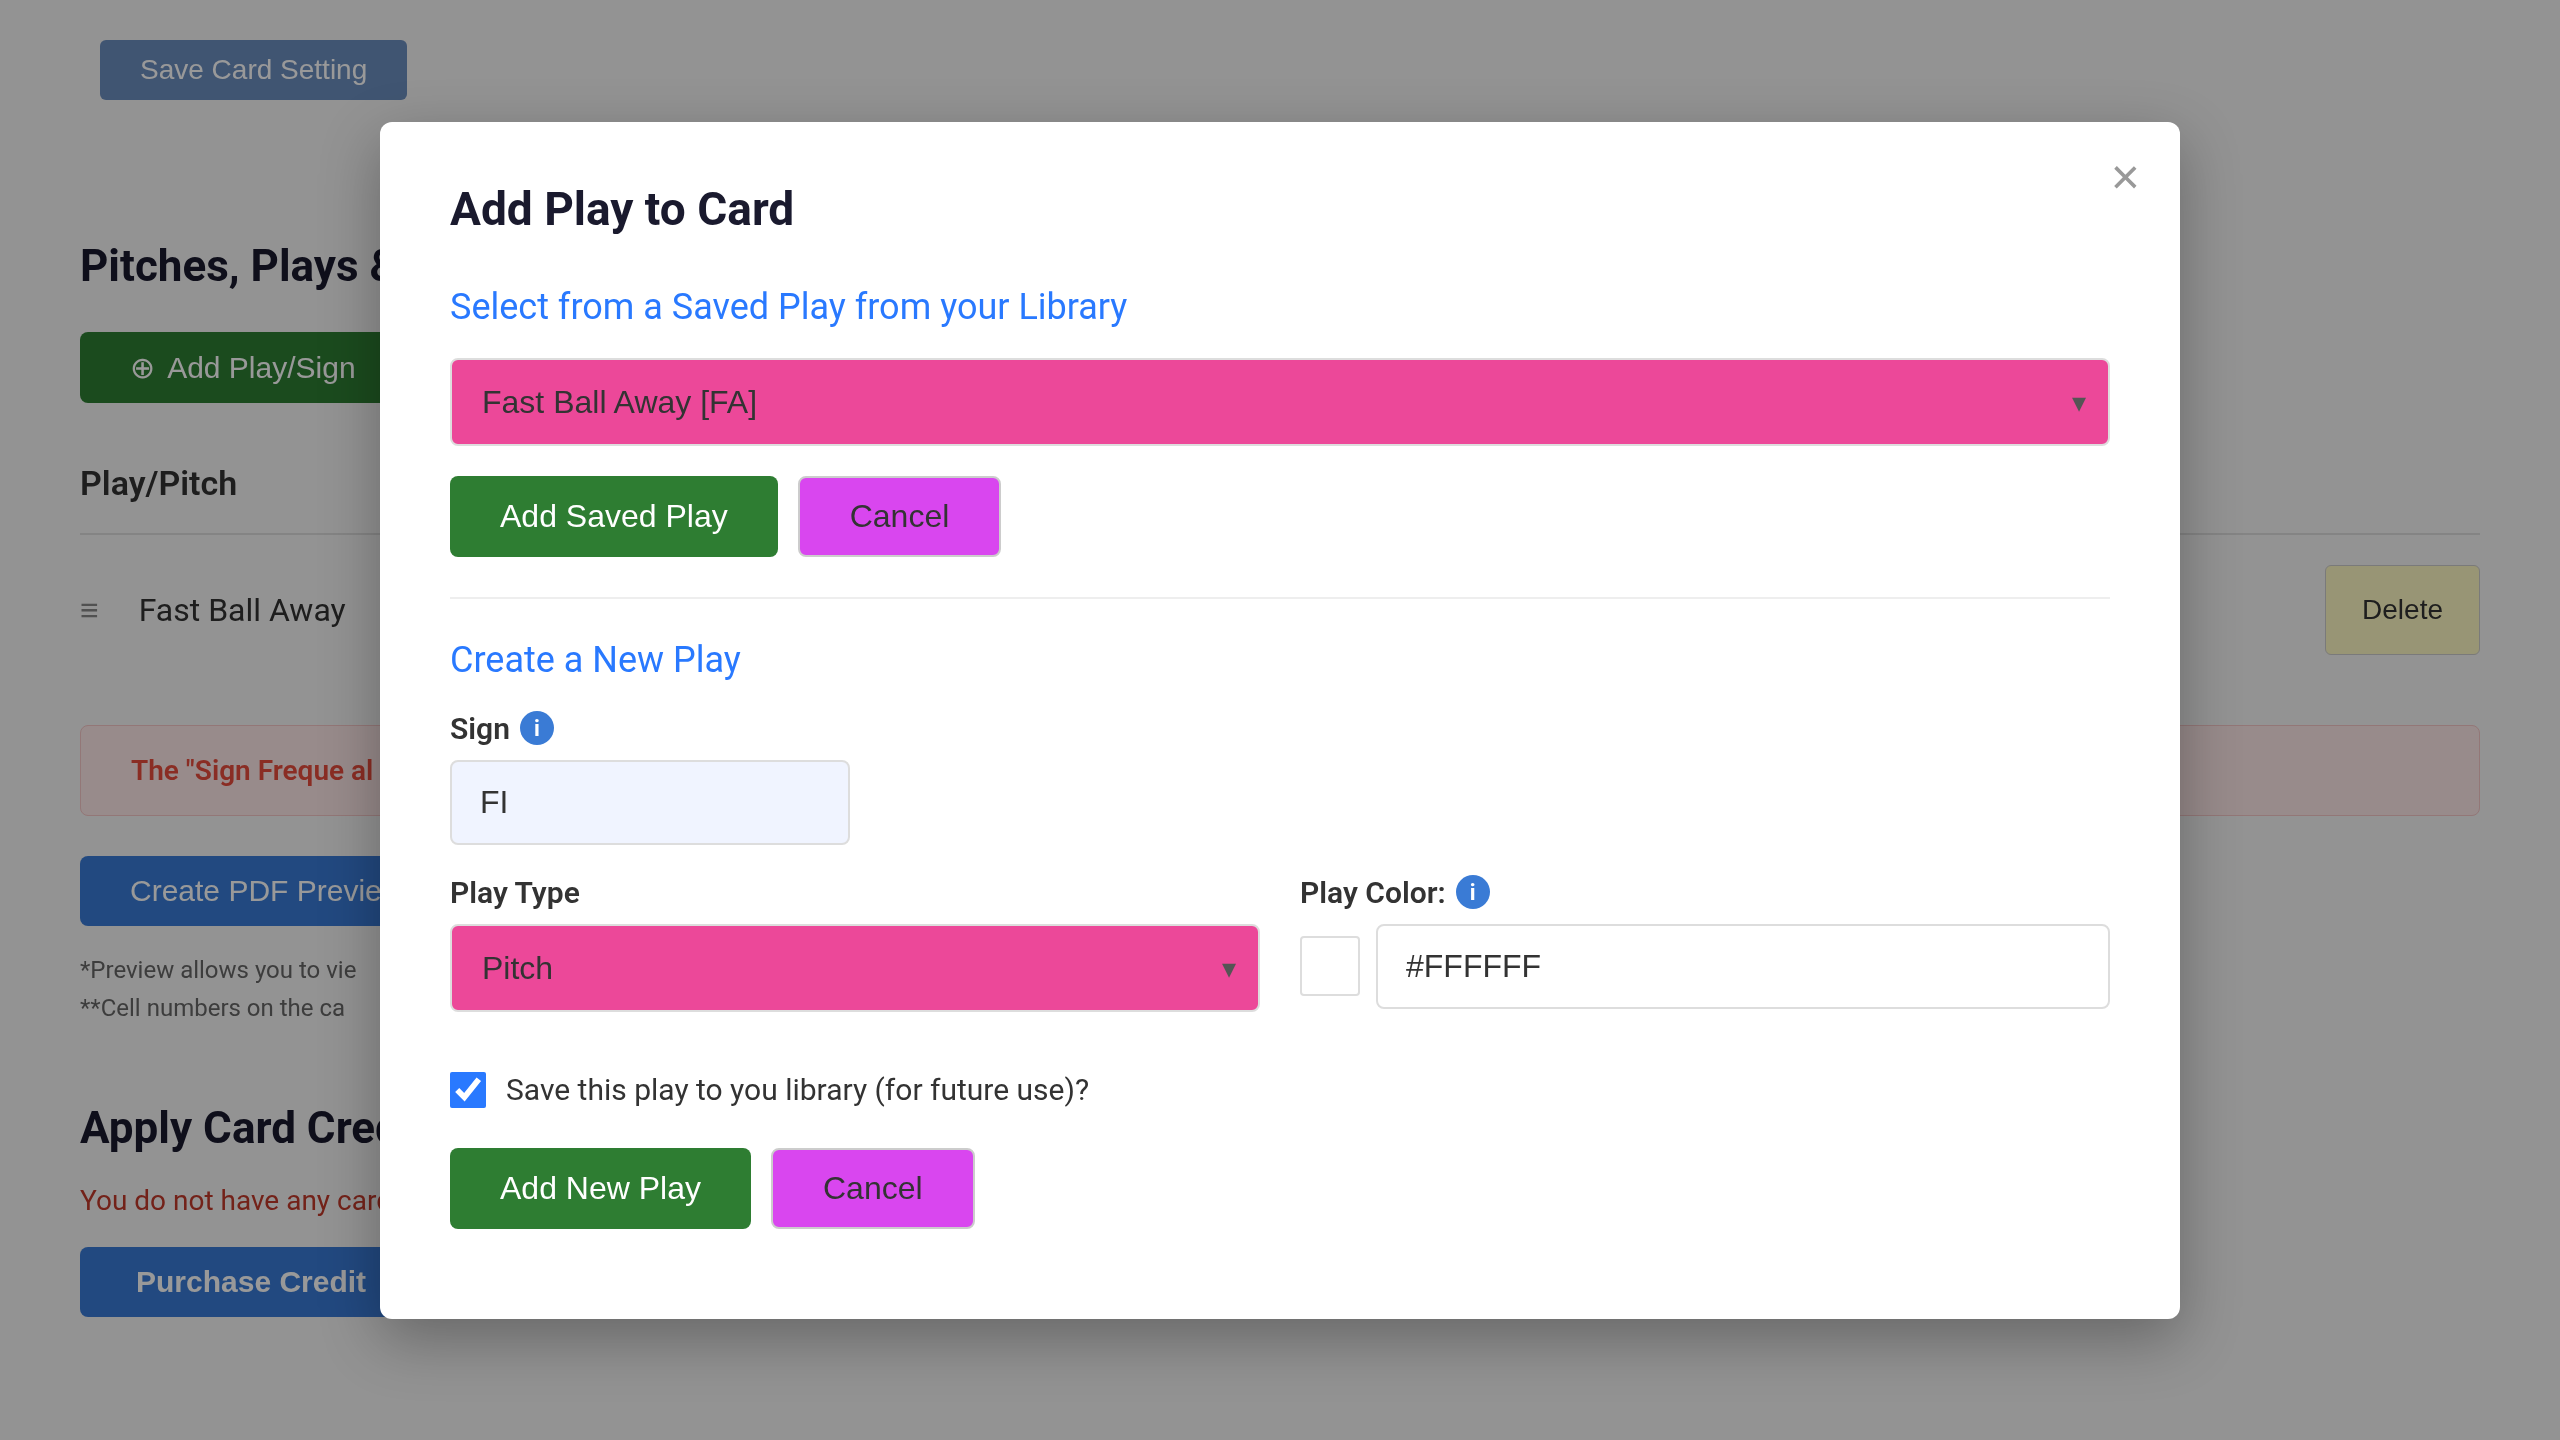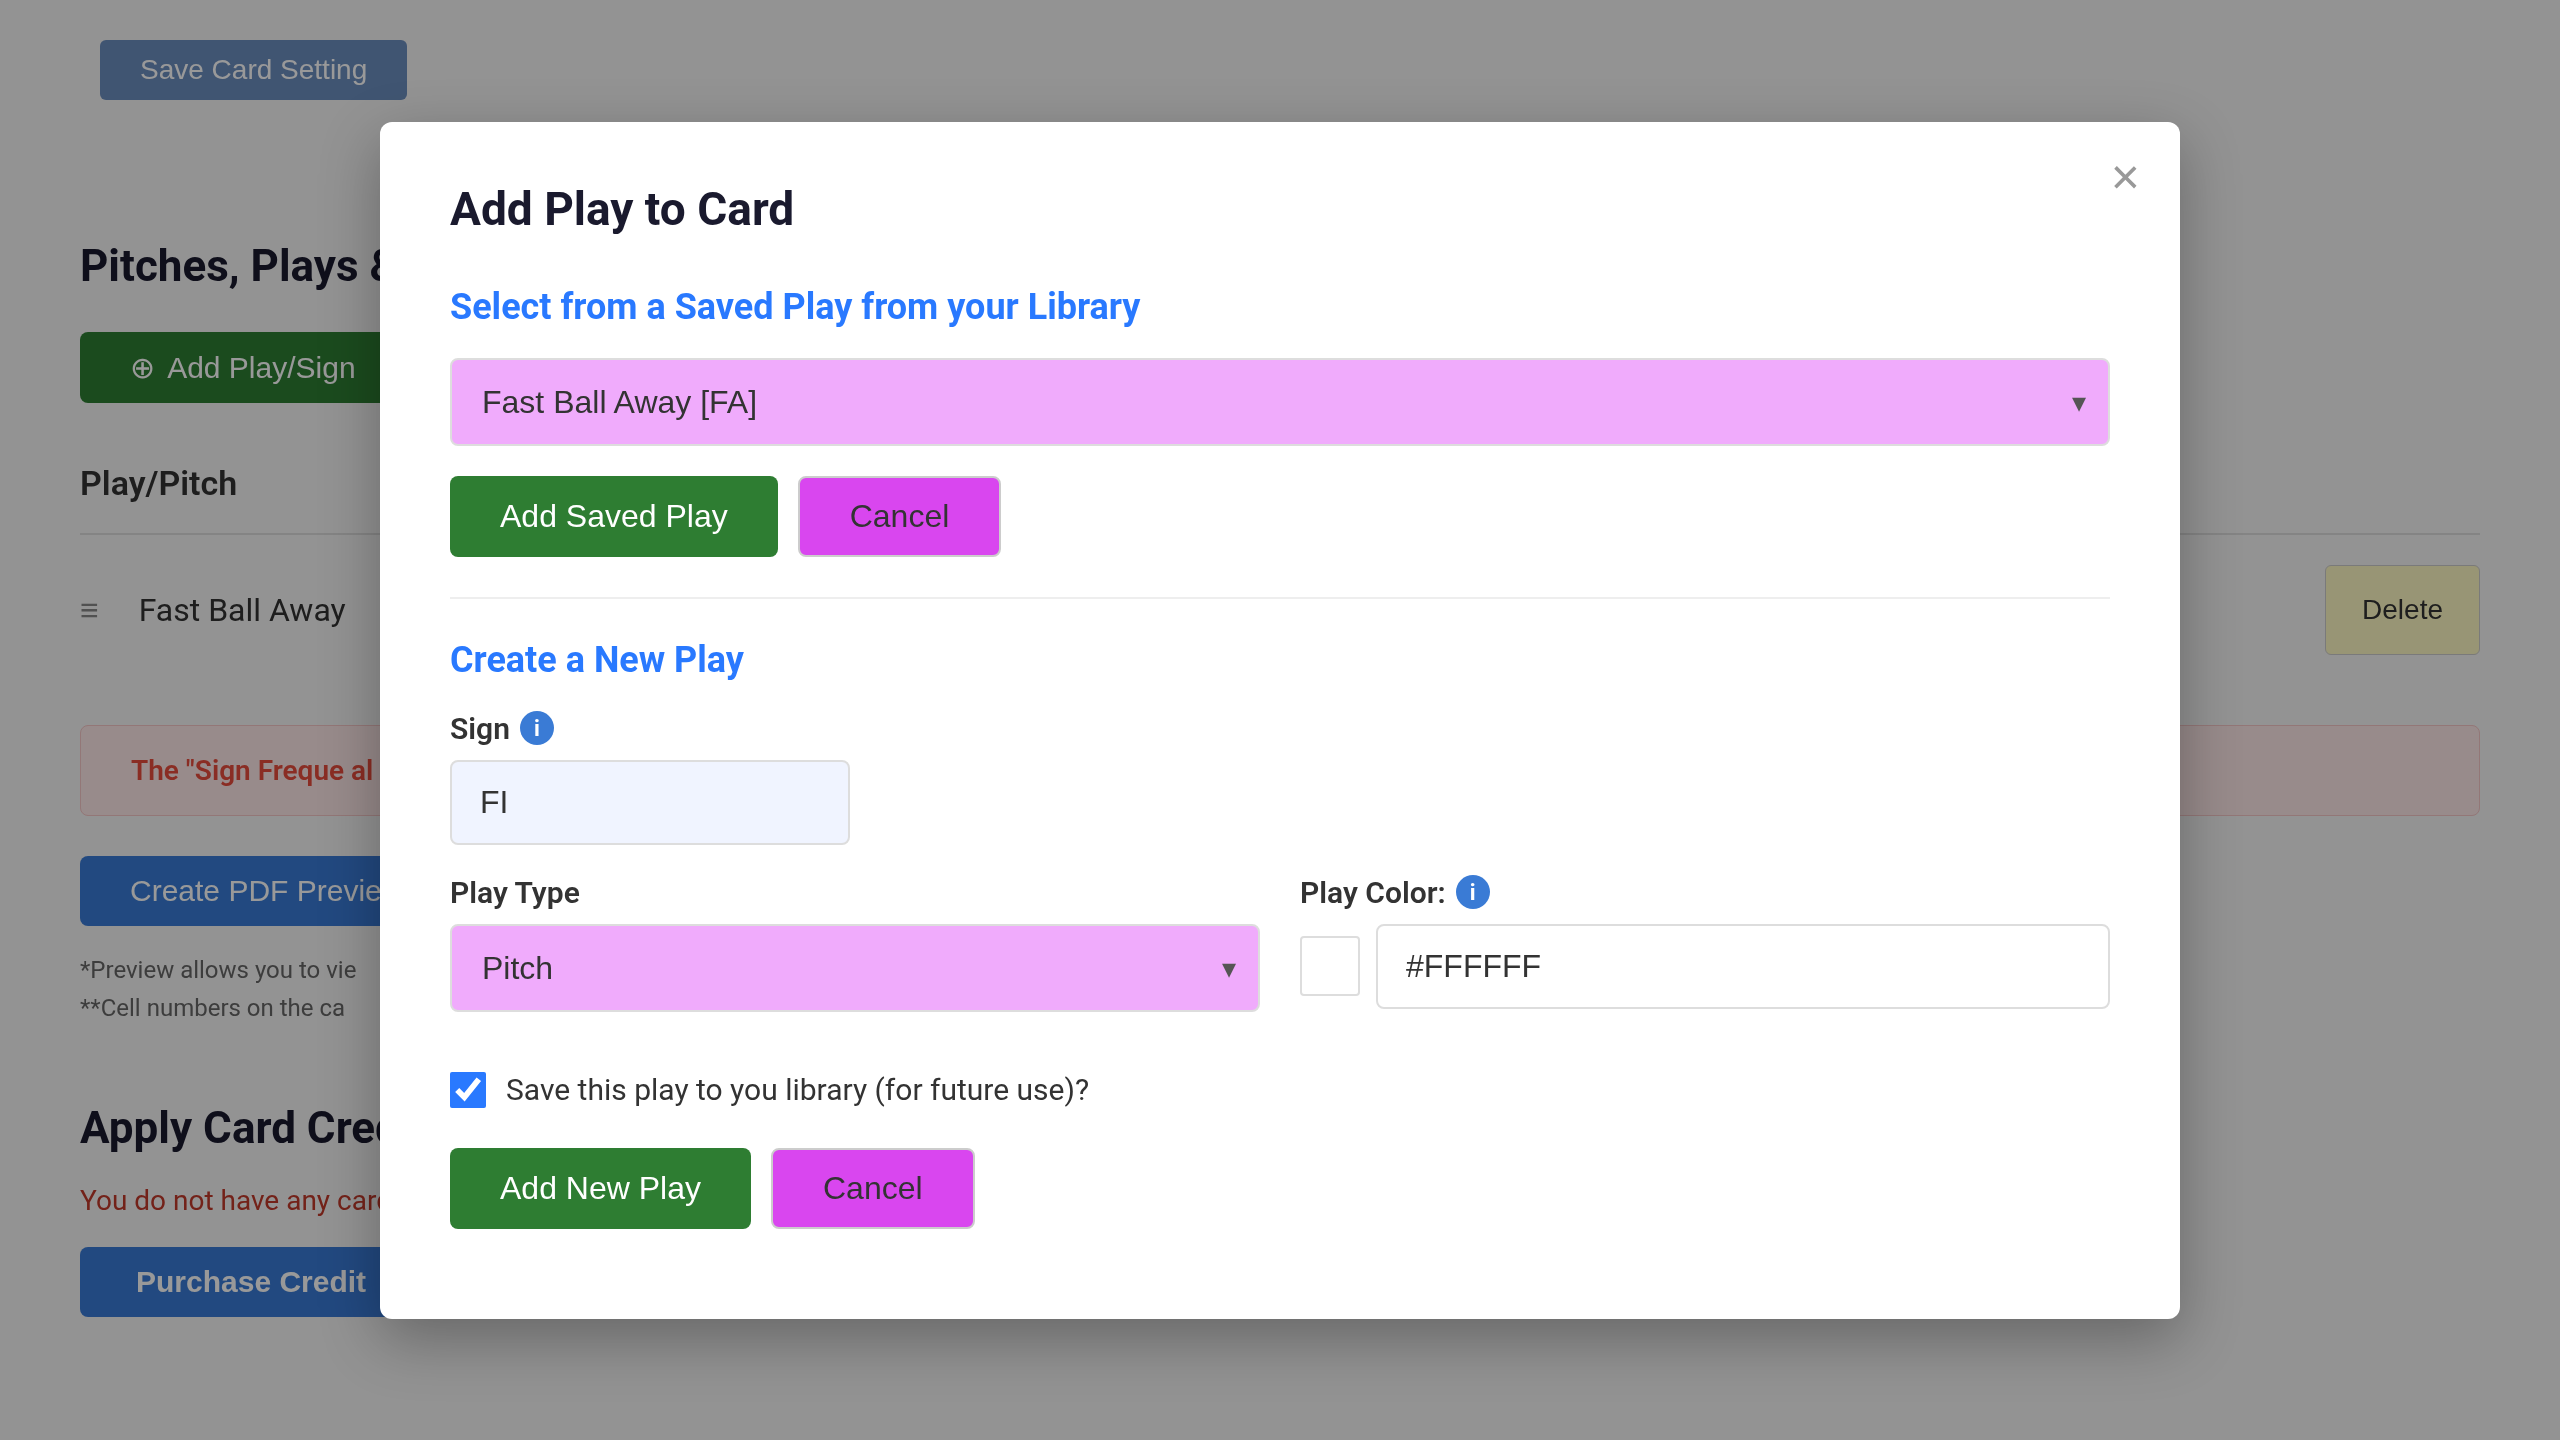--- a/index.html
+++ b/index.html
@@ -178,38 +178,38 @@
       background: none;
       border: none;
       font-size: 50px;
       color: #999;
       cursor: pointer;
       line-height: 1;
     }
 
     .section-title {
       font-size: 36px;
-      font-weight: 700;
+      font-weight: 400;
       color: #2979ff;
       margin-bottom: 30px;
     }
 
     .select-wrapper {
       position: relative;
       margin-bottom: 30px;
     }
 
     .select-wrapper select {
       width: 100%;
       padding: 24px 30px;
       font-size: 32px;
       border: 2px solid #ddd;
       border-radius: 8px;
       appearance: none;
-      background: #f0abfc;
+      background: #ec4899;
       color: #333;
       cursor: pointer;
     }
 
     .select-arrow {
       position: absolute;
       right: 24px;
       top: 50%;
       transform: translateY(-50%);
       font-size: 28px;

